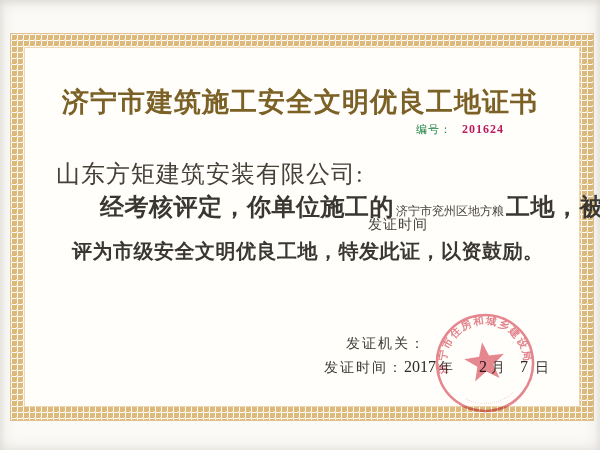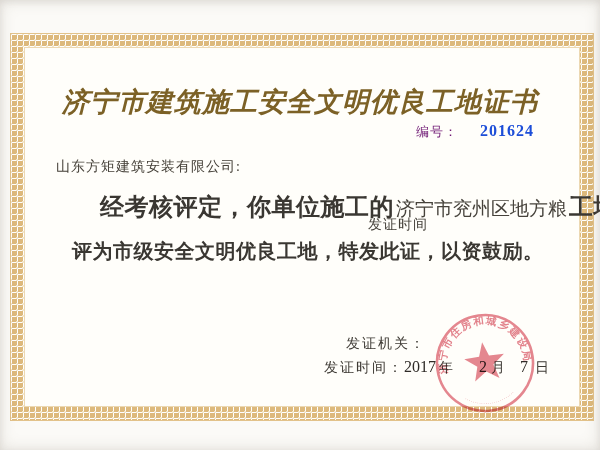--- a/index.html
+++ b/index.html
@@ -29,46 +29,45 @@
     position:absolute;inset:13px;
     background:#fffefa;
     border:1px solid #ecd8b2;
   }
   .title{
     position:absolute;left:0;right:0;top:84px;
     text-align:center;
     font-size:27px;font-weight:700;letter-spacing:1px;
     color:#7c6126;
     font-family:"Liberation Serif","DejaVu Serif",serif;
-    font-style:italic;
   }
   .serial{
     position:absolute;left:416px;top:122px;
     display:flex;align-items:baseline;
   }
-  .serial-label{font-size:13px;color:#701a75;letter-spacing:1px;}
+  .serial-label{font-size:11px;color:#15803d;letter-spacing:1px;}
   .serial-number{
     font-family:"Liberation Serif","DejaVu Serif",serif;
-    font-size:16px;font-weight:700;color:#1d4ed8;margin-left:22px;letter-spacing:1px;
+    font-size:12px;font-weight:700;color:#be185d;margin-left:10px;letter-spacing:1px;
   }
   .addressee{
     position:absolute;left:56px;top:158px;
-    font-size:14px;color:#454038;
+    font-size:24px;color:#454038;
     font-family:"Liberation Serif","DejaVu Serif",serif;
     letter-spacing:1px;
   }
   .body-line1{
     position:absolute;left:56px;top:191px;white-space:nowrap;
   }
   .body-line1 .indent{display:inline-block;width:44px;}
   .t-main{
     font-size:24px;font-weight:600;color:#3a3732;letter-spacing:.5px;
   }
   .t-fill{
-    font-size:19px;color:#46423b;
+    font-size:12px;color:#46423b;
     font-family:"Liberation Serif","DejaVu Serif",serif;
     padding:0 2px;
   }
   .project-line2{
     position:absolute;left:368px;top:216px;
     font-size:14px;color:#46423b;
     font-family:"Liberation Serif","DejaVu Serif",serif;
     letter-spacing:1px;
   }
   .body-line2{

